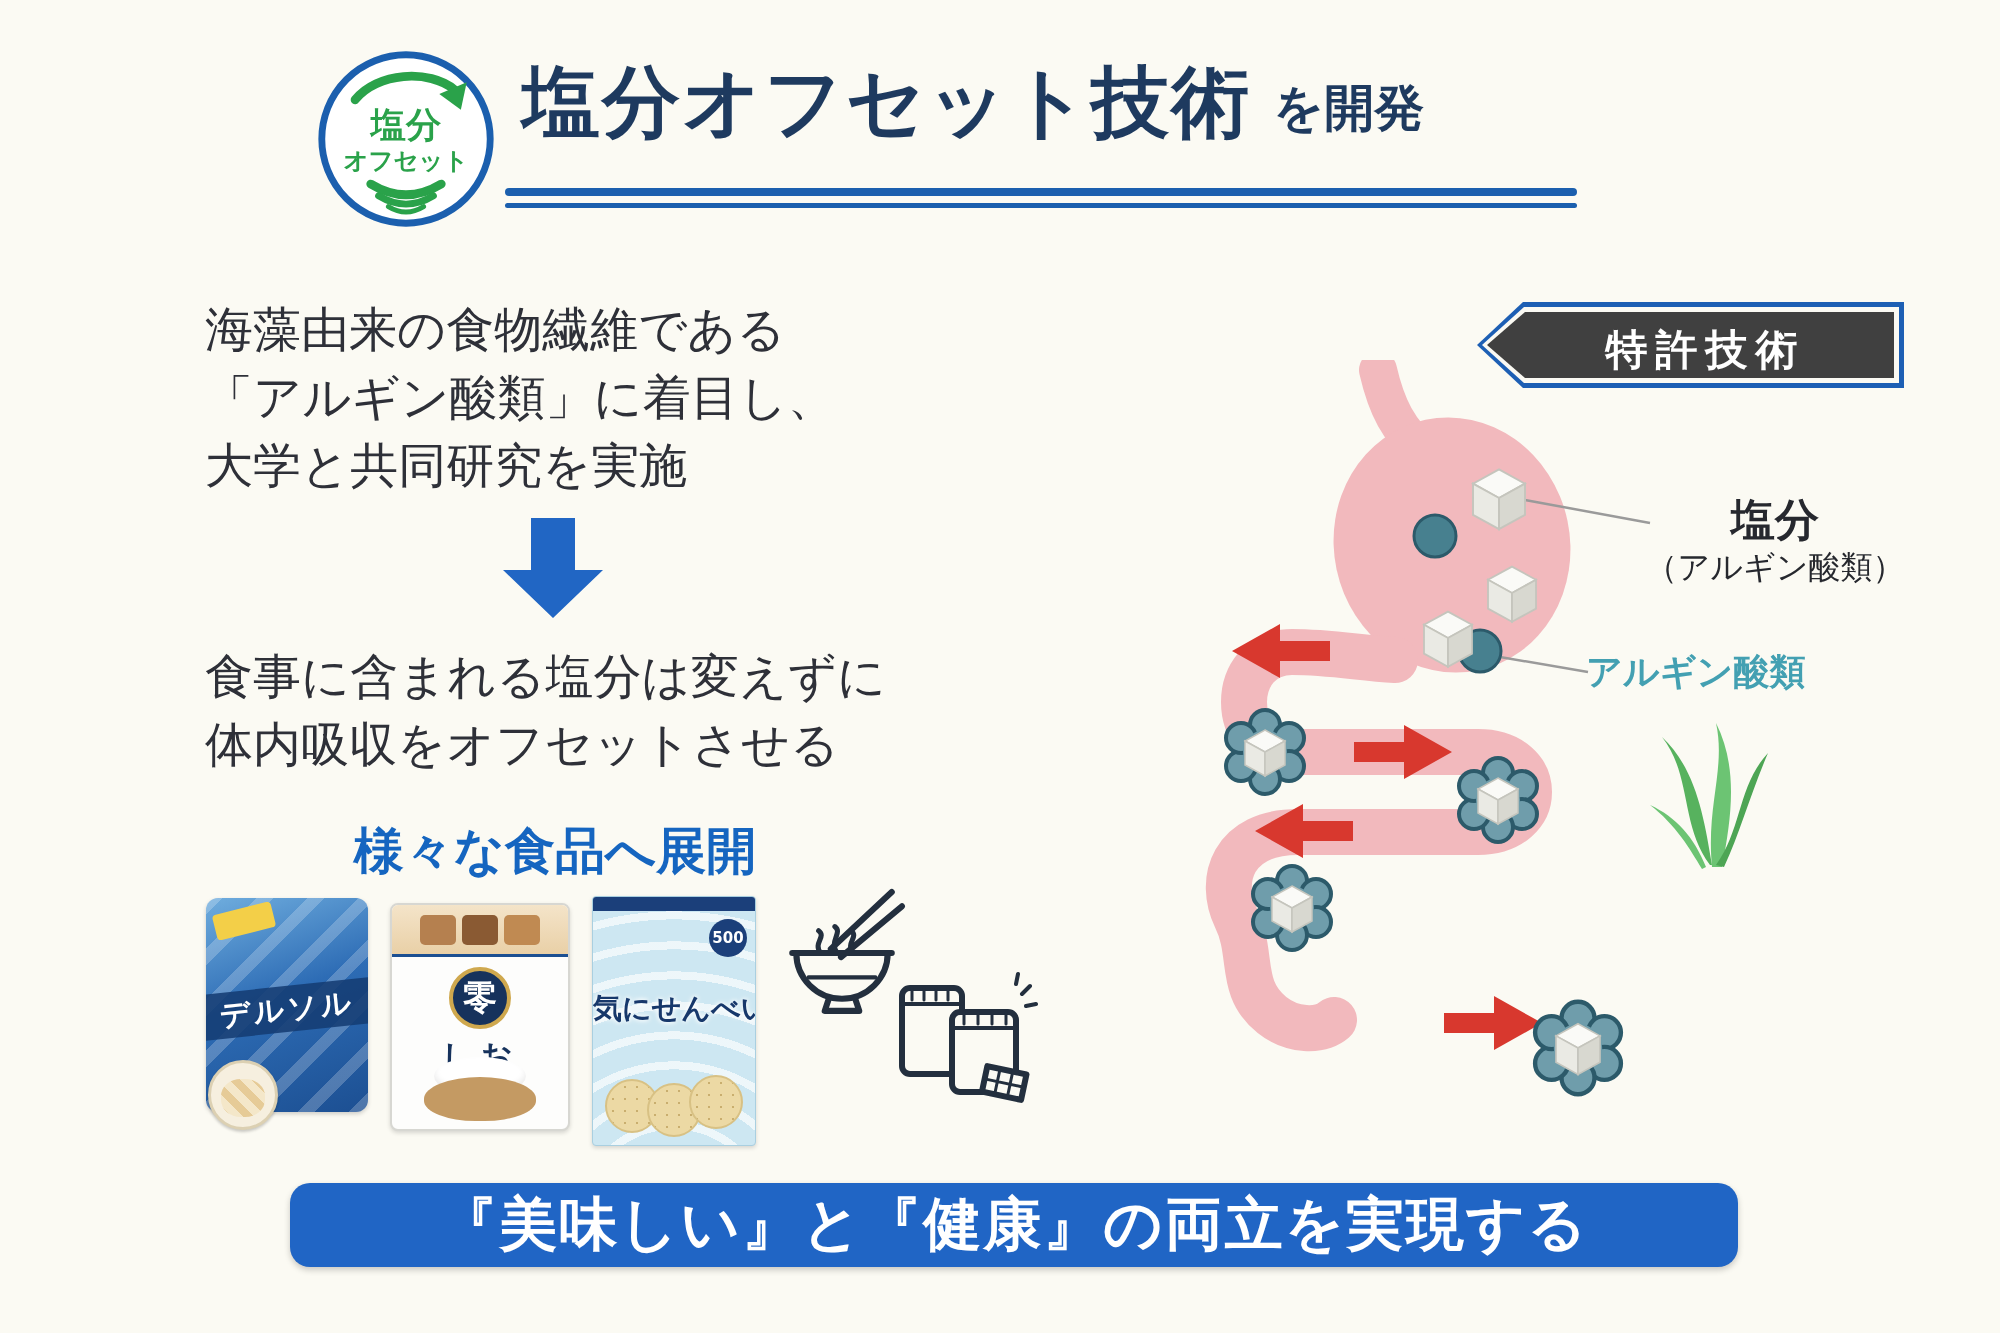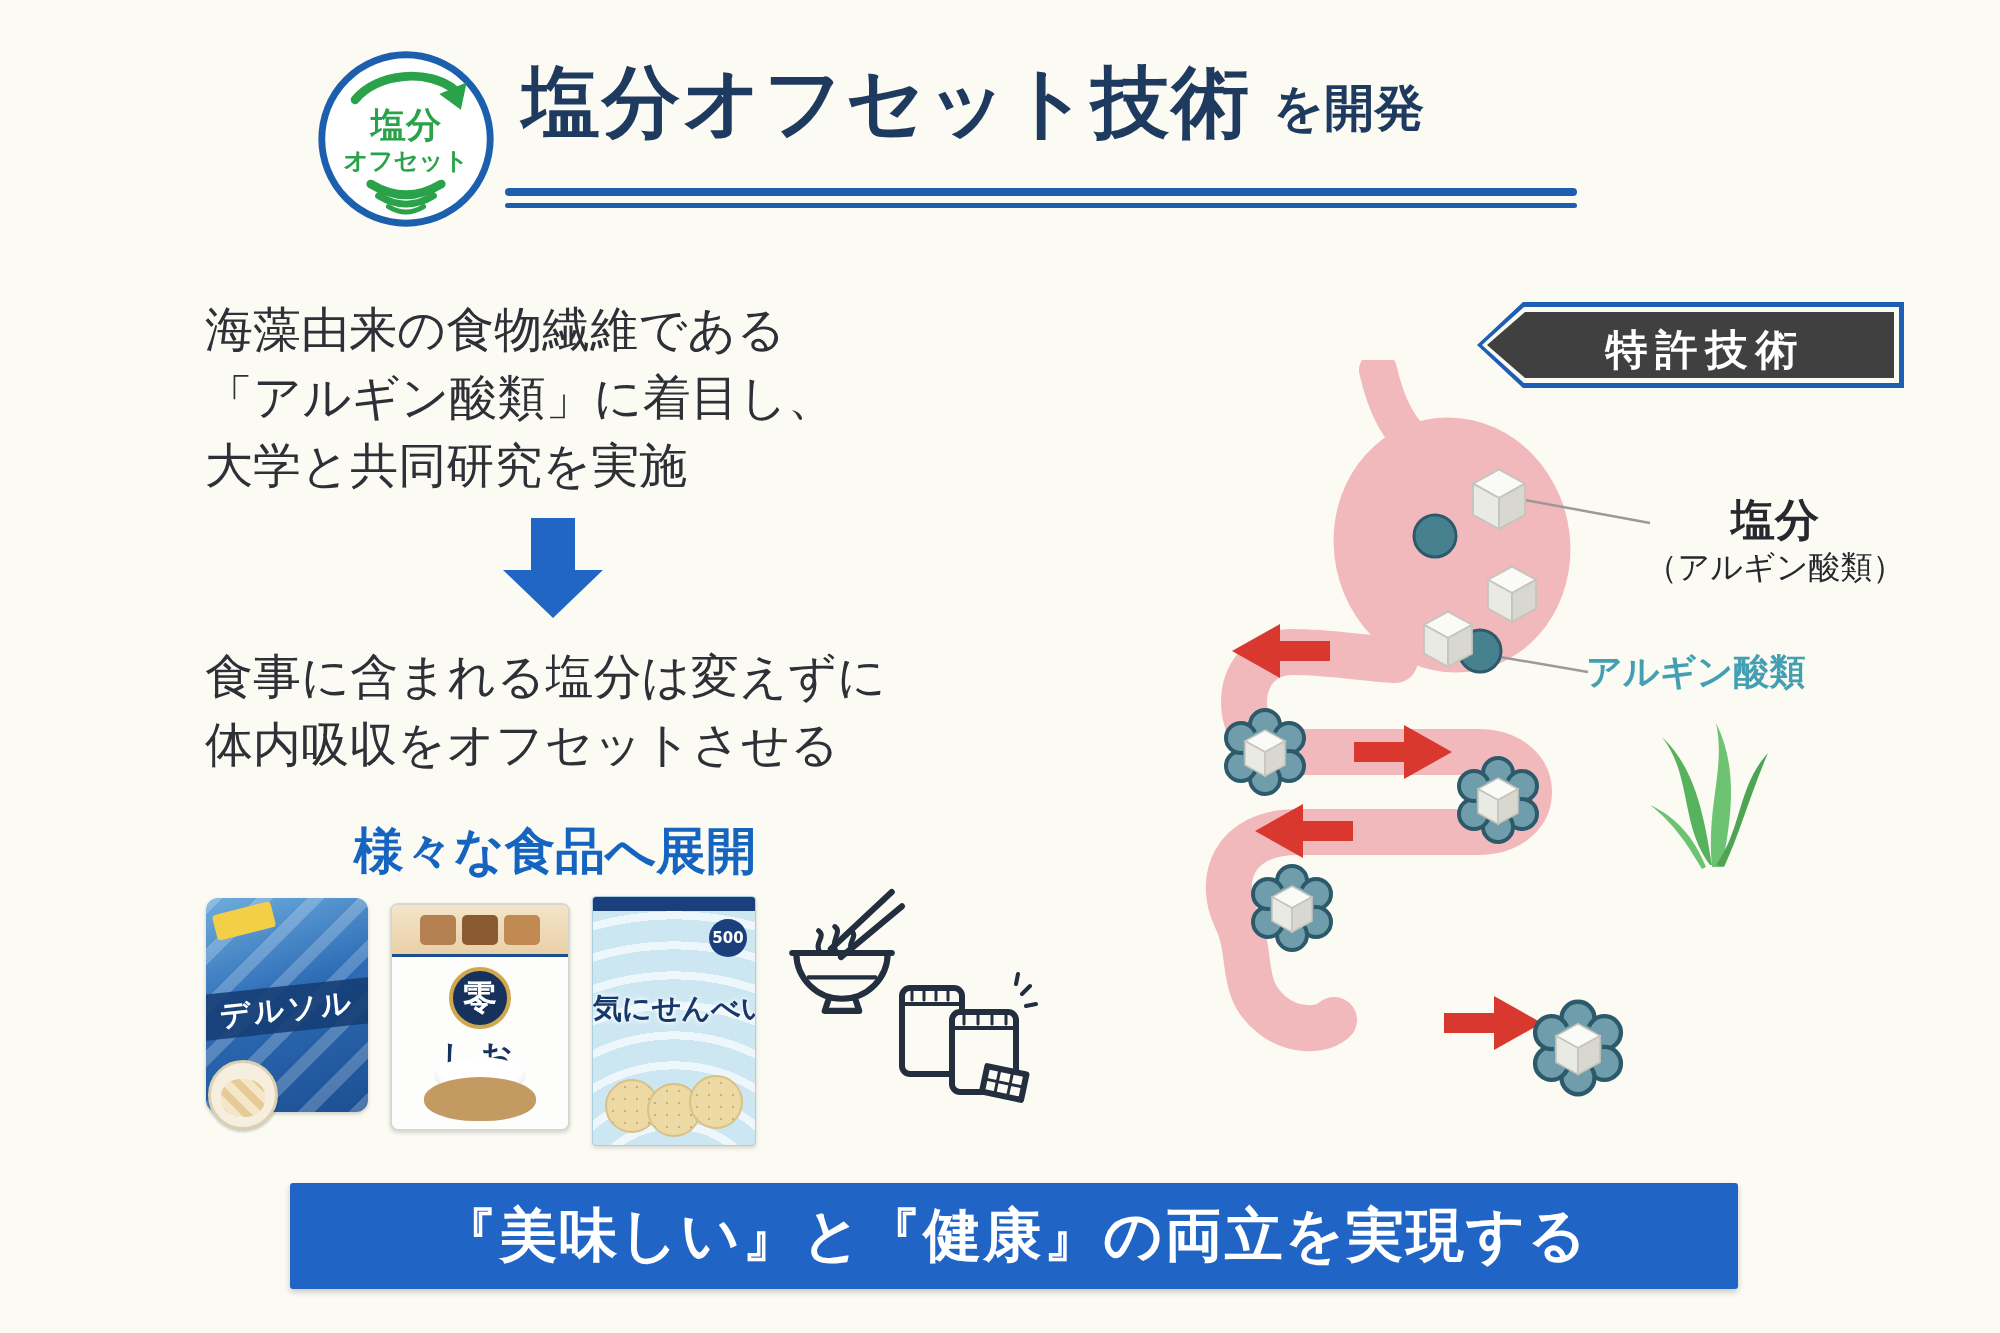--- a/index.html
+++ b/index.html
@@ -72,21 +72,21 @@
   .pb-mid{position:absolute;inset:5px;background:#fbfaf3;clip-path:polygon(0 50%,42px 0,100% 0,100% 100%,42px 100%);}
   .pb-inner{position:absolute;inset:10px;background:#404040;clip-path:polygon(0 50%,38px 0,100% 0,100% 100%,38px 100%);
     display:flex;align-items:flex-end;justify-content:center;}
   .pb-text{color:#fff;font-size:42px;font-weight:800;letter-spacing:8px;padding-left:30px;white-space:nowrap;}
   .digestive{position:absolute;left:1180px;top:360px;width:780px;height:780px;}
   .salt-label{position:absolute;left:1645px;top:492px;width:260px;text-align:center;color:#26282e;line-height:1.25;}
   .salt-label .l1{font-size:44px;font-weight:700;}
   .salt-label .l2{font-size:32px;font-weight:500;}
   .alginate-label{position:absolute;left:1586px;top:648px;font-size:36px;font-weight:700;color:#43a0b2;white-space:nowrap;}
   
-  .footer-banner{position:absolute;left:290px;top:1183px;width:1448px;height:106px;background:#2065c5;border-radius:3px;
+  .footer-banner{position:absolute;left:290px;top:1183px;width:1448px;height:84px;background:#2065c5;border-radius:20px;
     display:flex;align-items:center;justify-content:center;box-shadow:0 3px 6px rgba(0,0,0,.2);}
   .footer-text{color:#ffffff;font-size:58px;font-weight:800;letter-spacing:2px;white-space:nowrap;}
 </style>
 </head>
 <body>
 
 <div class="canvas">
 
   <svg class="logo" viewBox="0 0 192 192">
     <circle cx="96" cy="96" r="86" fill="#ffffff" stroke="#1b5fae" stroke-width="7"></circle>

